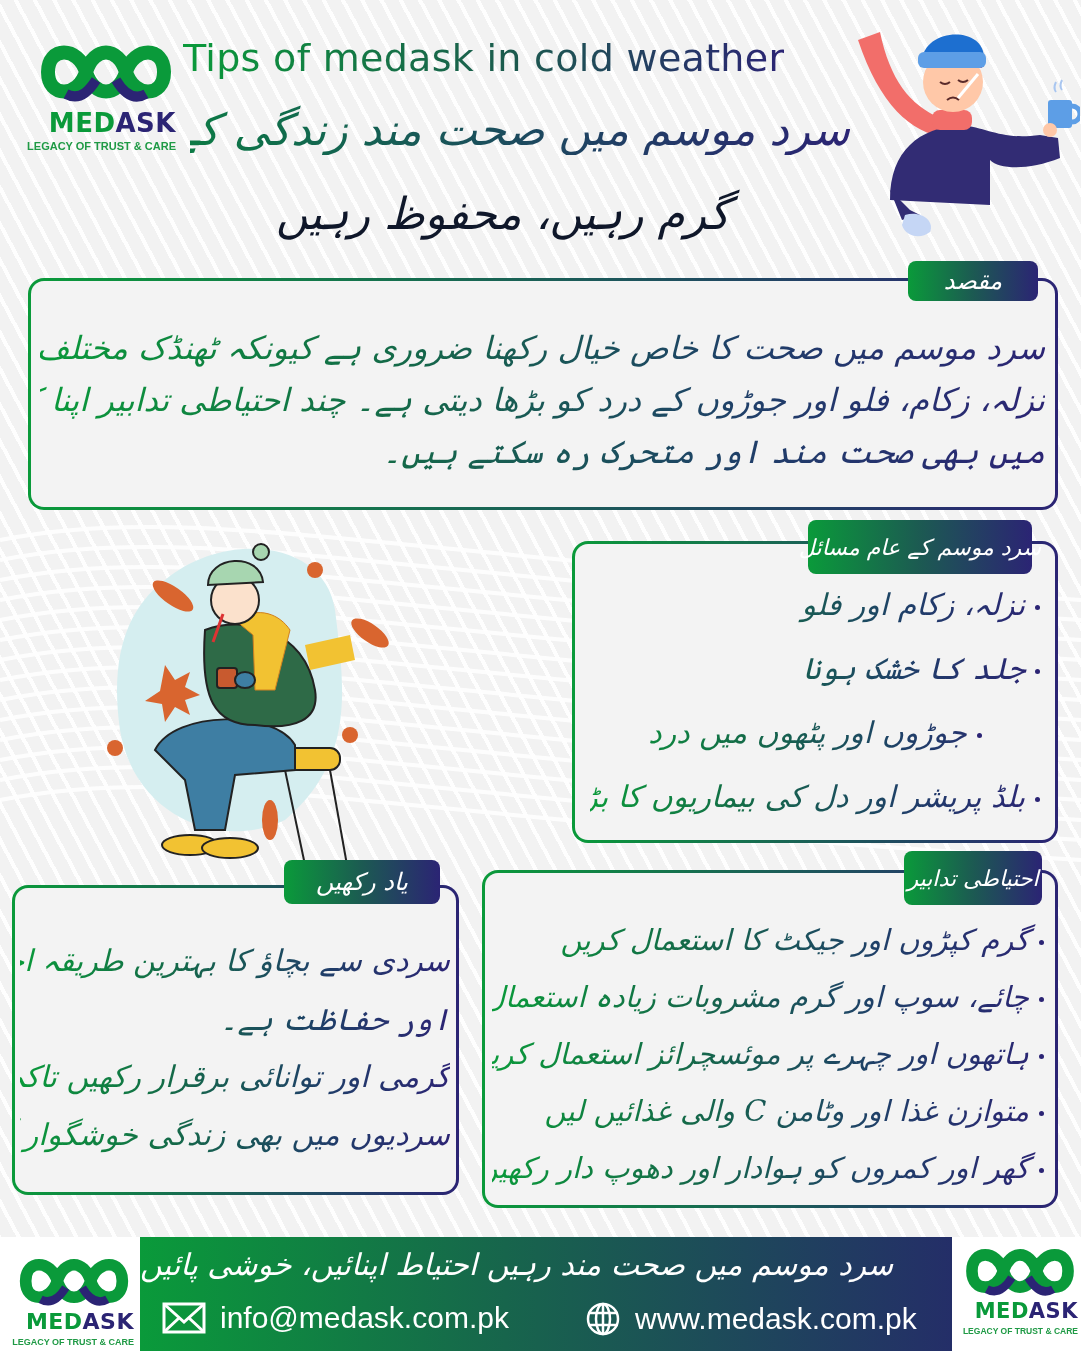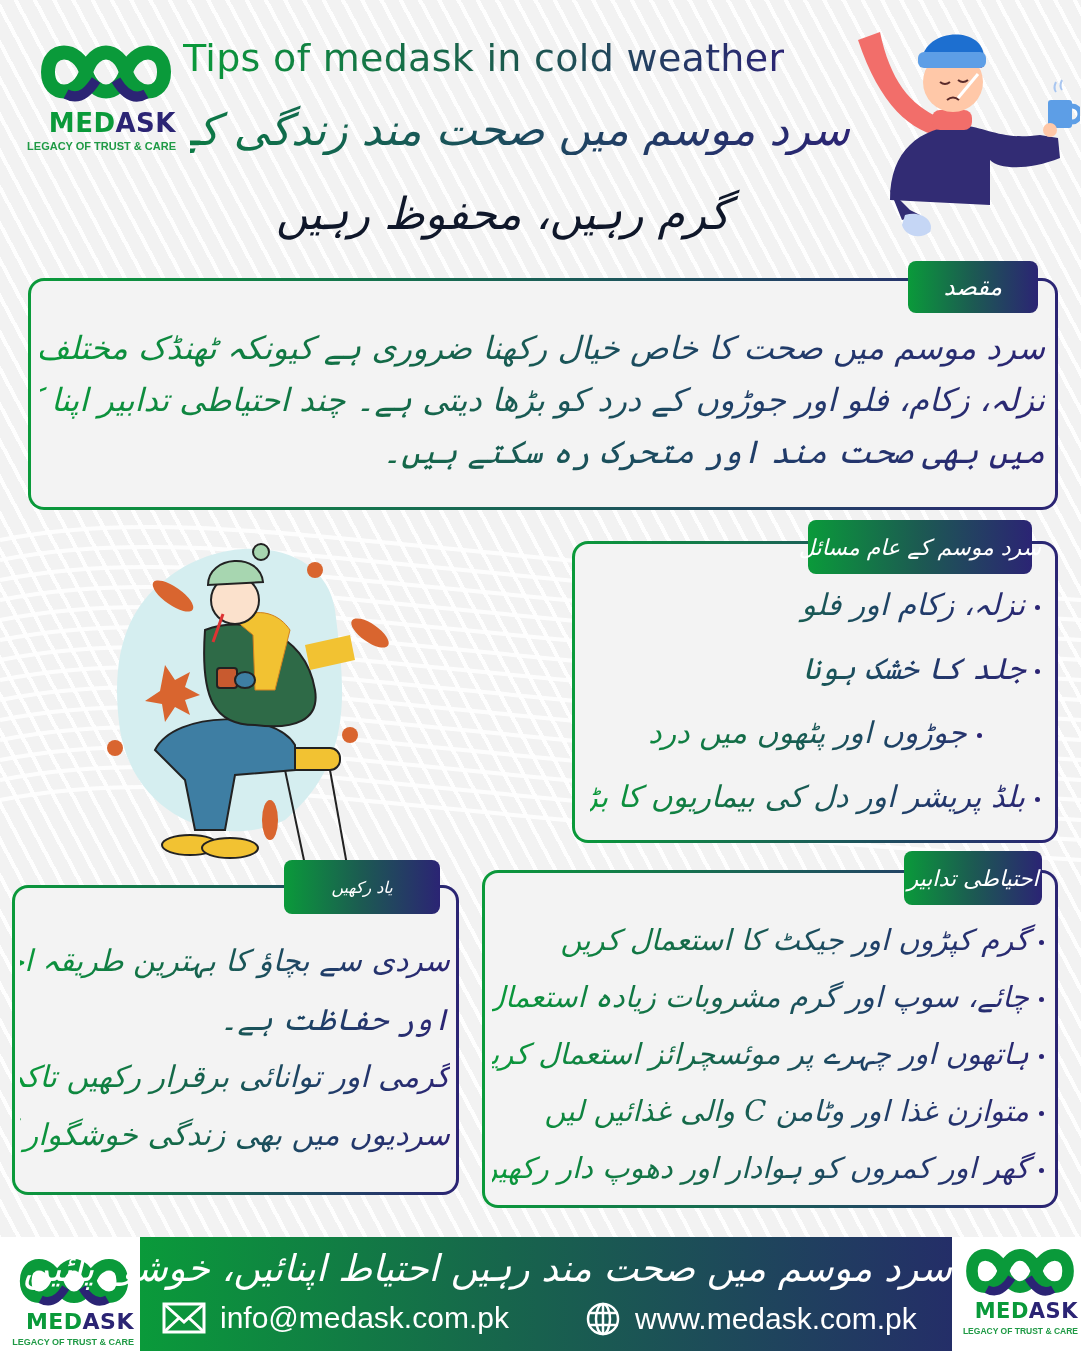--- a/index.html
+++ b/index.html
@@ -79,22 +79,22 @@
   }
 
   
   .footer-band {
     position: absolute; left: 140px; top: 1237px; width: 812px; height: 114px;
     background: linear-gradient(90deg, #0a9a3a 0%, #17654c 45%, #242e68 100%);
     color: #fff;
   }
   .footer-band .slogan {
     position: absolute; top: 10px; left: 0; width: 100%;
-    direction: rtl; text-align: right;
-    font-family: "DejaVu Serif", serif; font-style: italic; font-size: 37px;
+    direction: rtl; text-align: left;
+    font-family: "DejaVu Serif", serif; font-style: italic; font-size: 30px;
     white-space: nowrap;
   }
   .footer-band .contact {
     position: absolute; top: 64px; display: flex; align-items: center; gap: 14px;
     font-family: "Liberation Sans", sans-serif; font-size: 30px; color: #fff;
     white-space: nowrap;
   }
   .footer-side { position: absolute; top: 1237px; height: 114px; width: 140px; background: #ffffff; }
 </style>
 </head>
@@ -157,21 +157,21 @@
   <path d="M97 90 q6 -5 12 0" stroke="#5a2a2a" stroke-width="2" fill="none"></path>
   <line x1="108" y1="88" x2="128" y2="64" stroke="#ffffff" stroke-width="3"></line>
 
   <rect x="198" y="90" width="24" height="28" rx="3" fill="#5d9ee6"></rect>
   <path d="M222 96 a8 8 0 0 1 0 16" stroke="#5d9ee6" stroke-width="5" fill="none"></path>
   <path d="M206 72 q-3 6 0 10 M212 70 q-3 6 0 10" stroke="#a9c6f0" stroke-width="2" fill="none"></path>
   <circle cx="200" cy="120" r="7" fill="#ffc8a8"></circle>
 </svg>
 
 <div class="card" style="left:28px; top:278px; width:1030px; height:232px;"></div>
-<div class="pill" style="left:908px; top:261px; width:130px; height:52px; font-size:24px;">
+<div class="pill" style="left:908px; top:261px; width:130px; height:40px; font-size:24px;">
   <span>مقصد</span>
 </div>
 <div style="position:absolute; left:40px; top:322px; width:1005px;">
   <div class="ur-text" style="font-size:32px; line-height:52px; white-space:nowrap; overflow:hidden;">سرد موسم میں صحت کا خاص خیال رکھنا ضروری ہے کیونکہ ٹھنڈک مختلف بیماریوں جیسے</div>
   <div class="ur-text" style="font-size:32px; line-height:52px; white-space:nowrap; overflow:hidden;">نزلہ، زکام، فلو اور جوڑوں کے درد کو بڑھا دیتی ہے۔ چند احتیاطی تدابیر اپنا کر ہم سردیوں</div>
   <div class="ur-text" style="font-size:32px; line-height:52px; white-space:nowrap; overflow:hidden;">میں بھی صحت مند اور متحرک رہ سکتے ہیں۔</div>
 </div>
 
 <svg style="position:absolute; left:105px; top:530px;" width="290" height="335" viewBox="0 0 290 335">
   <path d="M60 50 C120 0 220 10 230 80 C240 160 250 230 180 290 C120 320 30 290 15 200 C5 130 20 80 60 50 Z" fill="#d5eef0"></path>
@@ -222,21 +222,21 @@
     </li>
   <li style="height:64px;">
       <div class="ur-text" style="font-size:30px; line-height:56px;text-align:center;"><span class="dot"></span><span>جوڑوں اور پٹھوں میں درد</span></div>
     </li>
   <li style="height:64px;">
       <div class="ur-text" style="font-size:30px; line-height:56px;"><span class="dot"></span><span>بلڈ پریشر اور دل کی بیماریوں کا بڑھ جانا</span></div>
     </li>
 </ul>
 
 <div class="card" style="left:12px; top:885px; width:447px; height:310px;"></div>
-<div class="pill" style="left:284px; top:860px; width:156px; height:54px; font-size:16px;">
+<div class="pill" style="left:284px; top:860px; width:156px; height:44px; font-size:24px;">
   <span>یاد رکھیں</span>
 </div>
 <div style="position:absolute; left:20px; top:930px; width:430px;">
   <div class="ur-text" style="font-size:30px; line-height:62px; white-space:nowrap;">سردی سے بچاؤ کا بہترین طریقہ احتیاط</div>
   <div class="ur-text" style="font-size:30px; line-height:56px; white-space:nowrap;">اور حفاظت ہے۔</div>
   <div class="ur-text" style="font-size:30px; line-height:58px; white-space:nowrap;">گرمی اور توانائی برقرار رکھیں تاکہ</div>
   <div class="ur-text" style="font-size:30px; line-height:58px; white-space:nowrap;">سردیوں میں بھی زندگی خوشگوار گزرے</div>
 </div>
 
 <div class="card" style="left:482px; top:870px; width:576px; height:338px;"></div>

